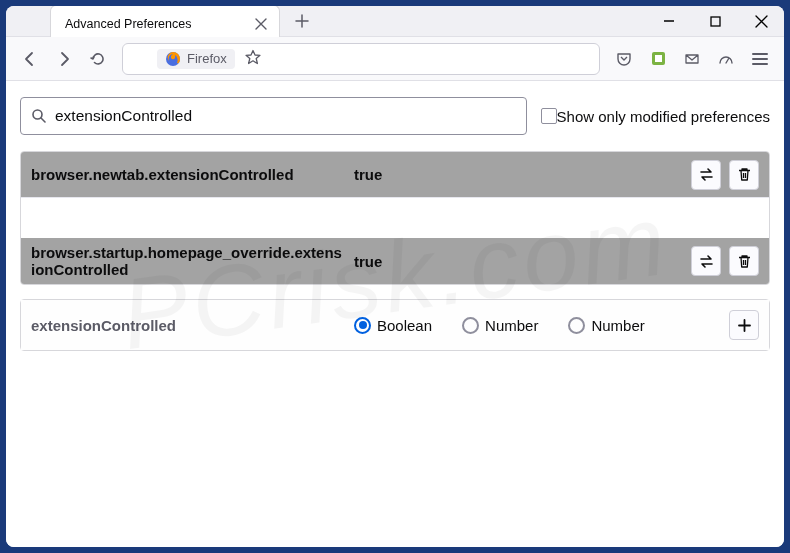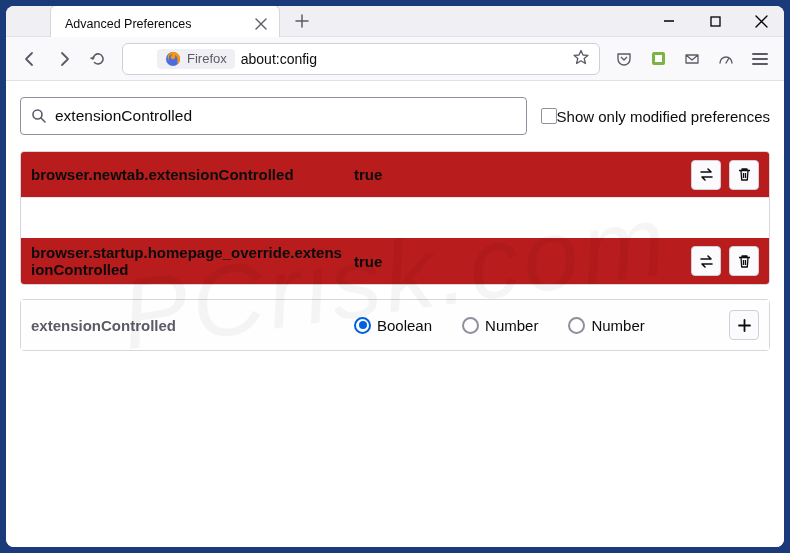--- a/index.html
+++ b/index.html
@@ -20,21 +20,21 @@
 .url-text { font-size: 14px; color: #0c0c0d; flex: 1; }
 .star-icon { color: #5b5b66; padding: 4px; }
 .content { flex: 1; background: #fff; padding: 16px 14px; overflow: hidden; }
 .search-row { display: flex; align-items: center; gap: 14px; margin-bottom: 16px; }
 .search-box { flex: 1; display: flex; align-items: center; height: 38px; border: 1px solid #8f8f9d; border-radius: 4px; padding: 0 10px; gap: 8px; }
 .search-box svg { color: #5b5b66; }
 .search-input { border: none; outline: none; font-size: 15.5px; color: #0c0c0d; flex: 1; background: transparent; }
 .chk-row { display: flex; align-items: center; gap: 0; font-size: 15px; color: #0c0c0d; }
 .chk { width: 16px; height: 16px; border: 1.5px solid #8f8f9d; border-radius: 2px; }
 .pref-table { border: 1px solid #d7d7db; border-radius: 4px; overflow: hidden; }
-.pref-row { display: flex; align-items: center; min-height: 46px; padding: 5px 10px; border-bottom: 1px solid #e7e7ee; background: #b91c1c; gap: 8px; }
+.pref-row { display: flex; align-items: center; min-height: 46px; padding: 5px 10px; border-bottom: 1px solid #e7e7ee; background: #a3a3a3; gap: 8px; }
 .pref-row:last-child { border-bottom: none; margin-top: 40px; }
 .pref-name { width: 315px; font-size: 15px; font-weight: 700; color: #0c0c0d; word-wrap: break-word; }
 .pref-value { flex: 1; font-size: 15px; font-weight: 700; color: #0c0c0d; }
 .pref-actions { display: flex; gap: 8px; }
 .act-btn { width: 30px; height: 30px; display: flex; align-items: center; justify-content: center; border: 1px solid #cfcfd8; border-radius: 4px; background: #fbfbfe; cursor: pointer; color: #0c0c0d; }
 .add-row-wrap { margin-top: 14px; border: 1px solid #d7d7db; border-radius: 4px; }
 .add-row { display: flex; align-items: center; min-height: 50px; padding: 5px 10px; gap: 8px; background: #fefefe; }
 .add-name { width: 315px; font-size: 15px; font-weight: 700; color: #5b5b66; }
 .type-picker { flex: 1; display: flex; gap: 30px; align-items: center; }
 .radio-opt { display: flex; align-items: flex-start; gap: 6px; font-size: 15px; color: #0c0c0d; }
@@ -102,21 +102,20 @@
     </div>
     <div class="urlbar">
       <div class="url-identity">
         <svg class="ff-logo" viewBox="0 0 16 16">
           <circle cx="8" cy="8" r="7" fill="#4a6ee0"></circle>
           <path d="M8 1 C12 1 15 4 15 8 C15 11 13.5 13 12 12 C13 10 13 6 10 4 C11 7 9 9 7 8 C5 7 6 4 8 3 C5 3 3 6 4 10 C2.5 8 2 5 4 3 C5.2 1.7 6.5 1 8 1 Z" fill="#ff9500"></path>
           <path d="M12 3 C14 5 15 8 13 12 C14.5 10 14.5 5 12 3 Z" fill="#ff3b30"></path>
         </svg>
         <span>Firefox</span>
       </div>
-      <span class="url-text">about:config</span>
       <span class="star-icon">
         <svg width="16" height="16" viewBox="0 0 16 16">
             <path d="M8 1.5 L10 6 L15 6.3 L11.2 9.5 L12.4 14.5 L8 11.8 L3.6 14.5 L4.8 9.5 L1 6.3 L6 6 Z" fill="none" stroke="#5b5b66" stroke-width="1.3" stroke-linejoin="round"></path>
           </svg>
       </span>
     </div>
     <div class="nav-icon-btn">
       <svg width="16" height="16" viewBox="0 0 16 16">
           <path d="M2 3 H14 V8 A6 6 0 0 1 2 8 Z M5 6 L8 9 L11 6" fill="none" stroke="#5b5b66" stroke-width="1.4" stroke-linejoin="round"></path>
         </svg>

